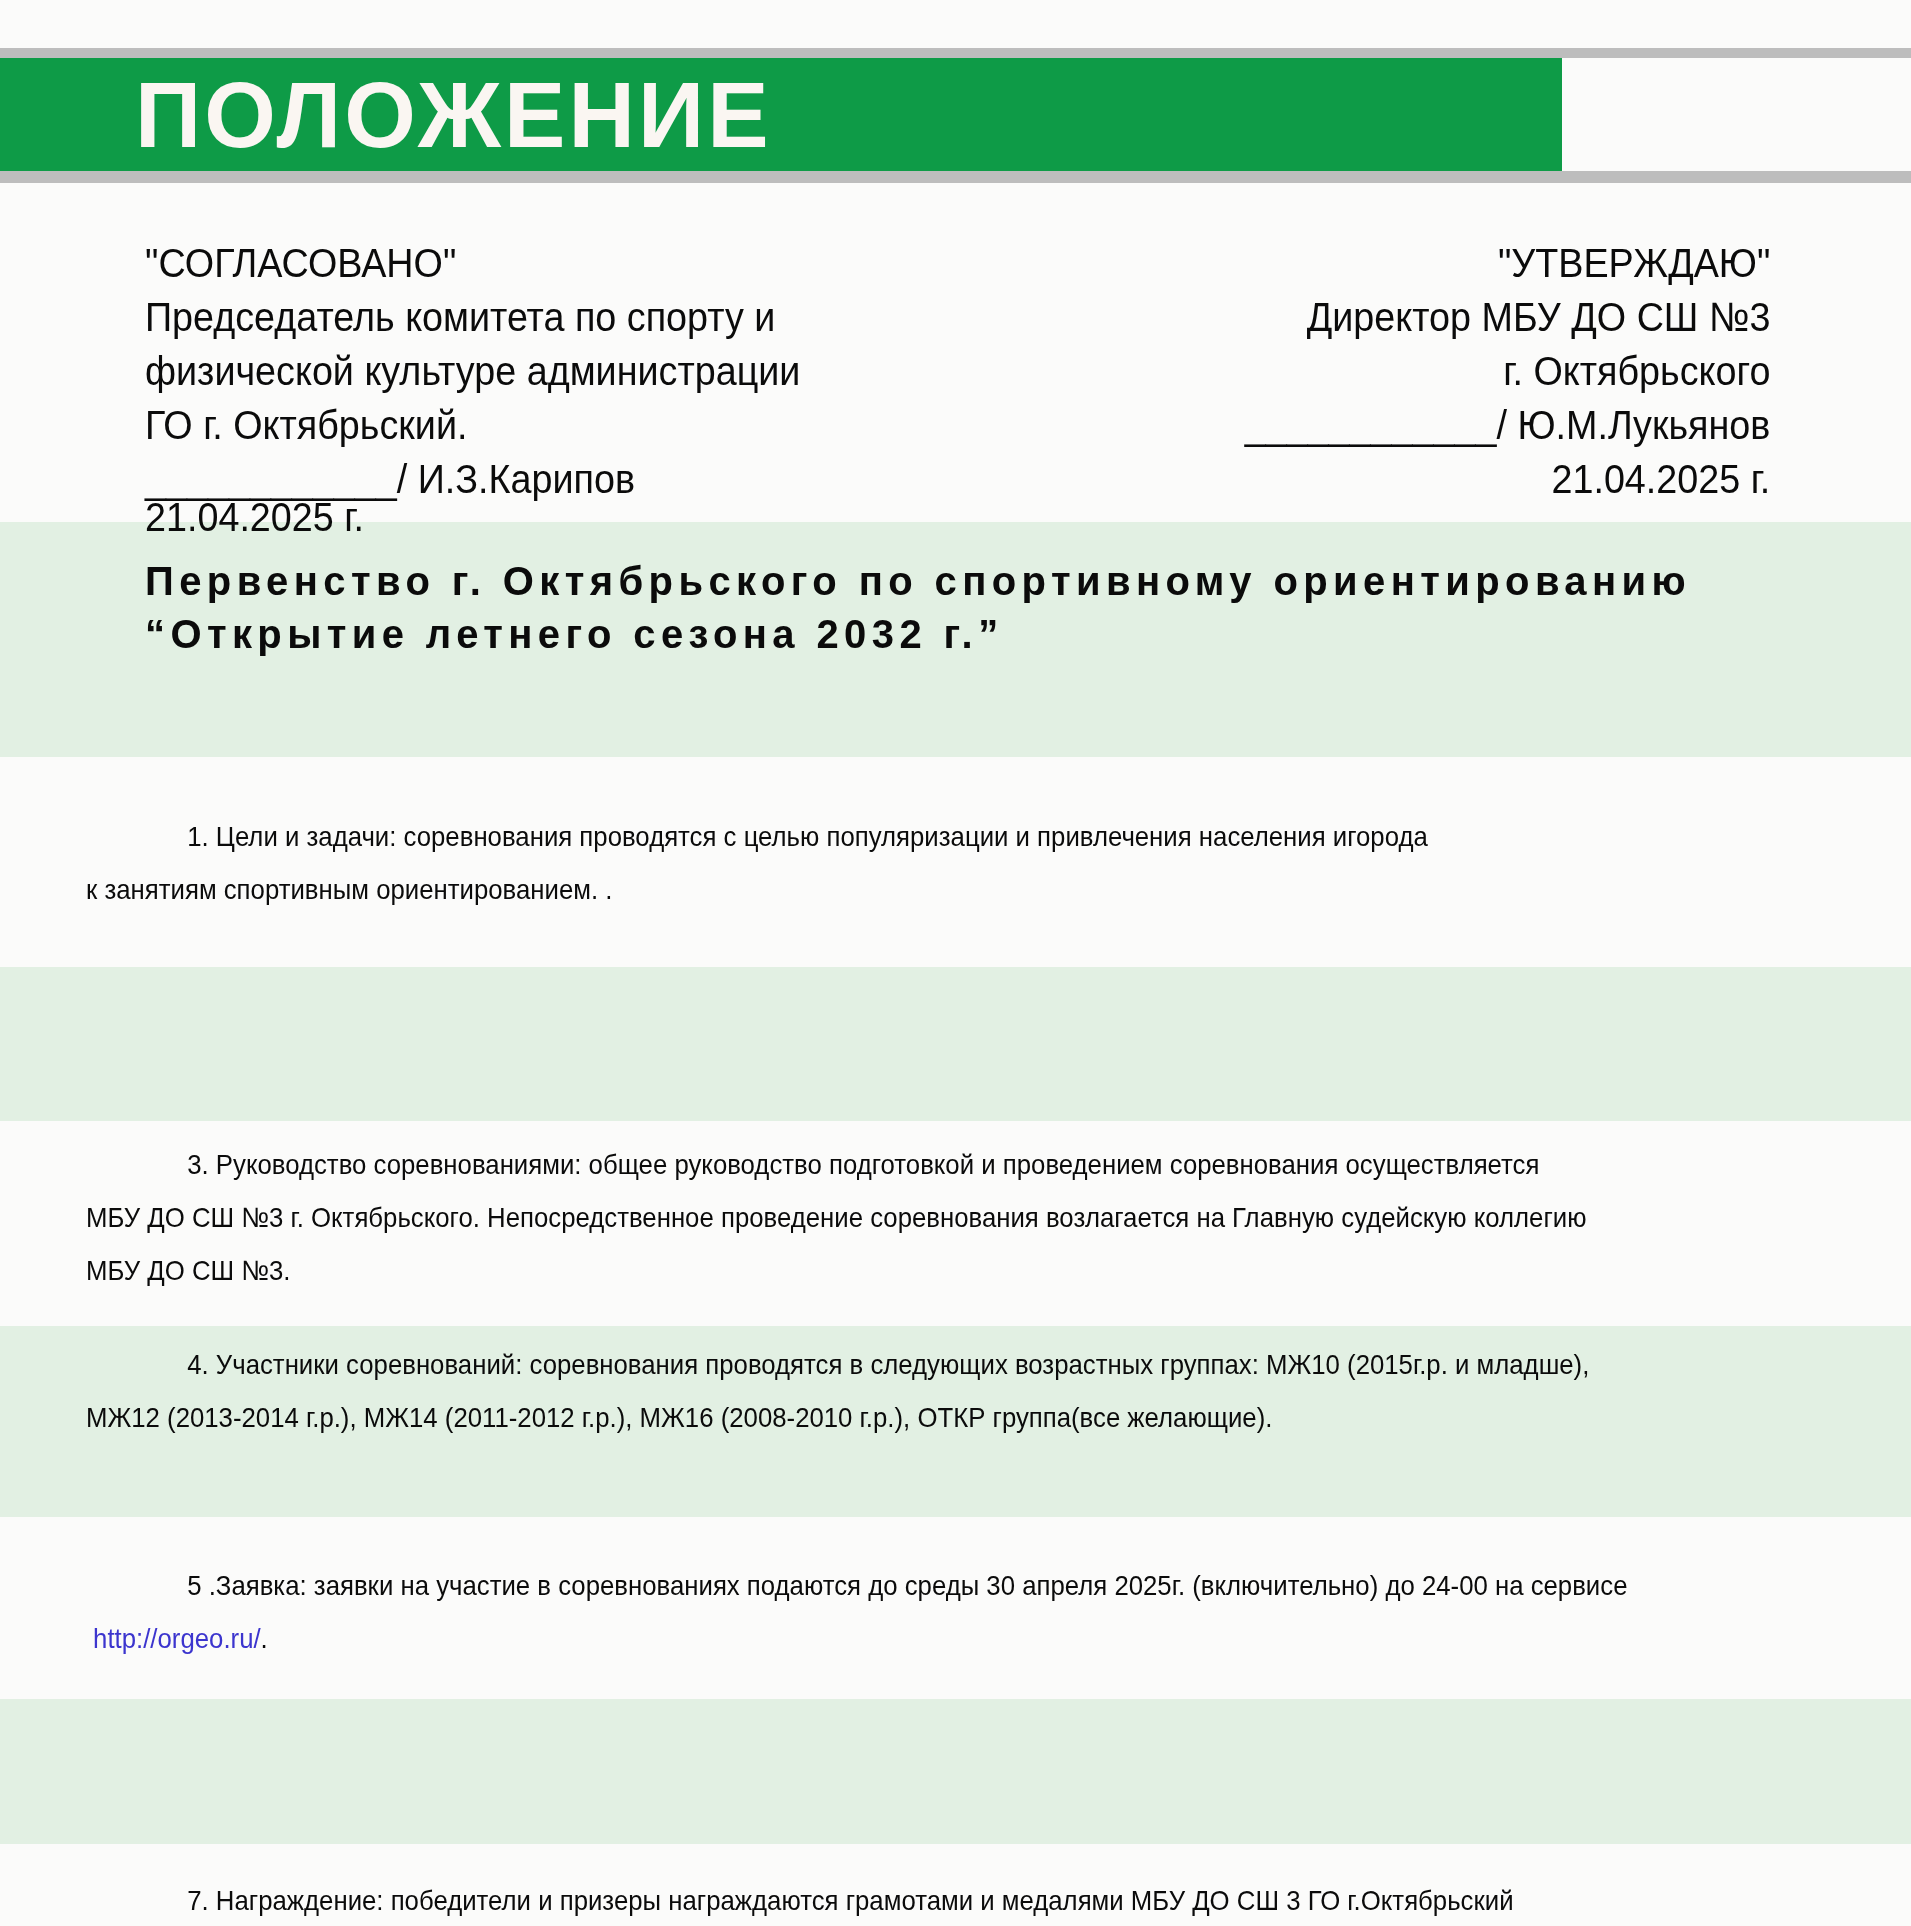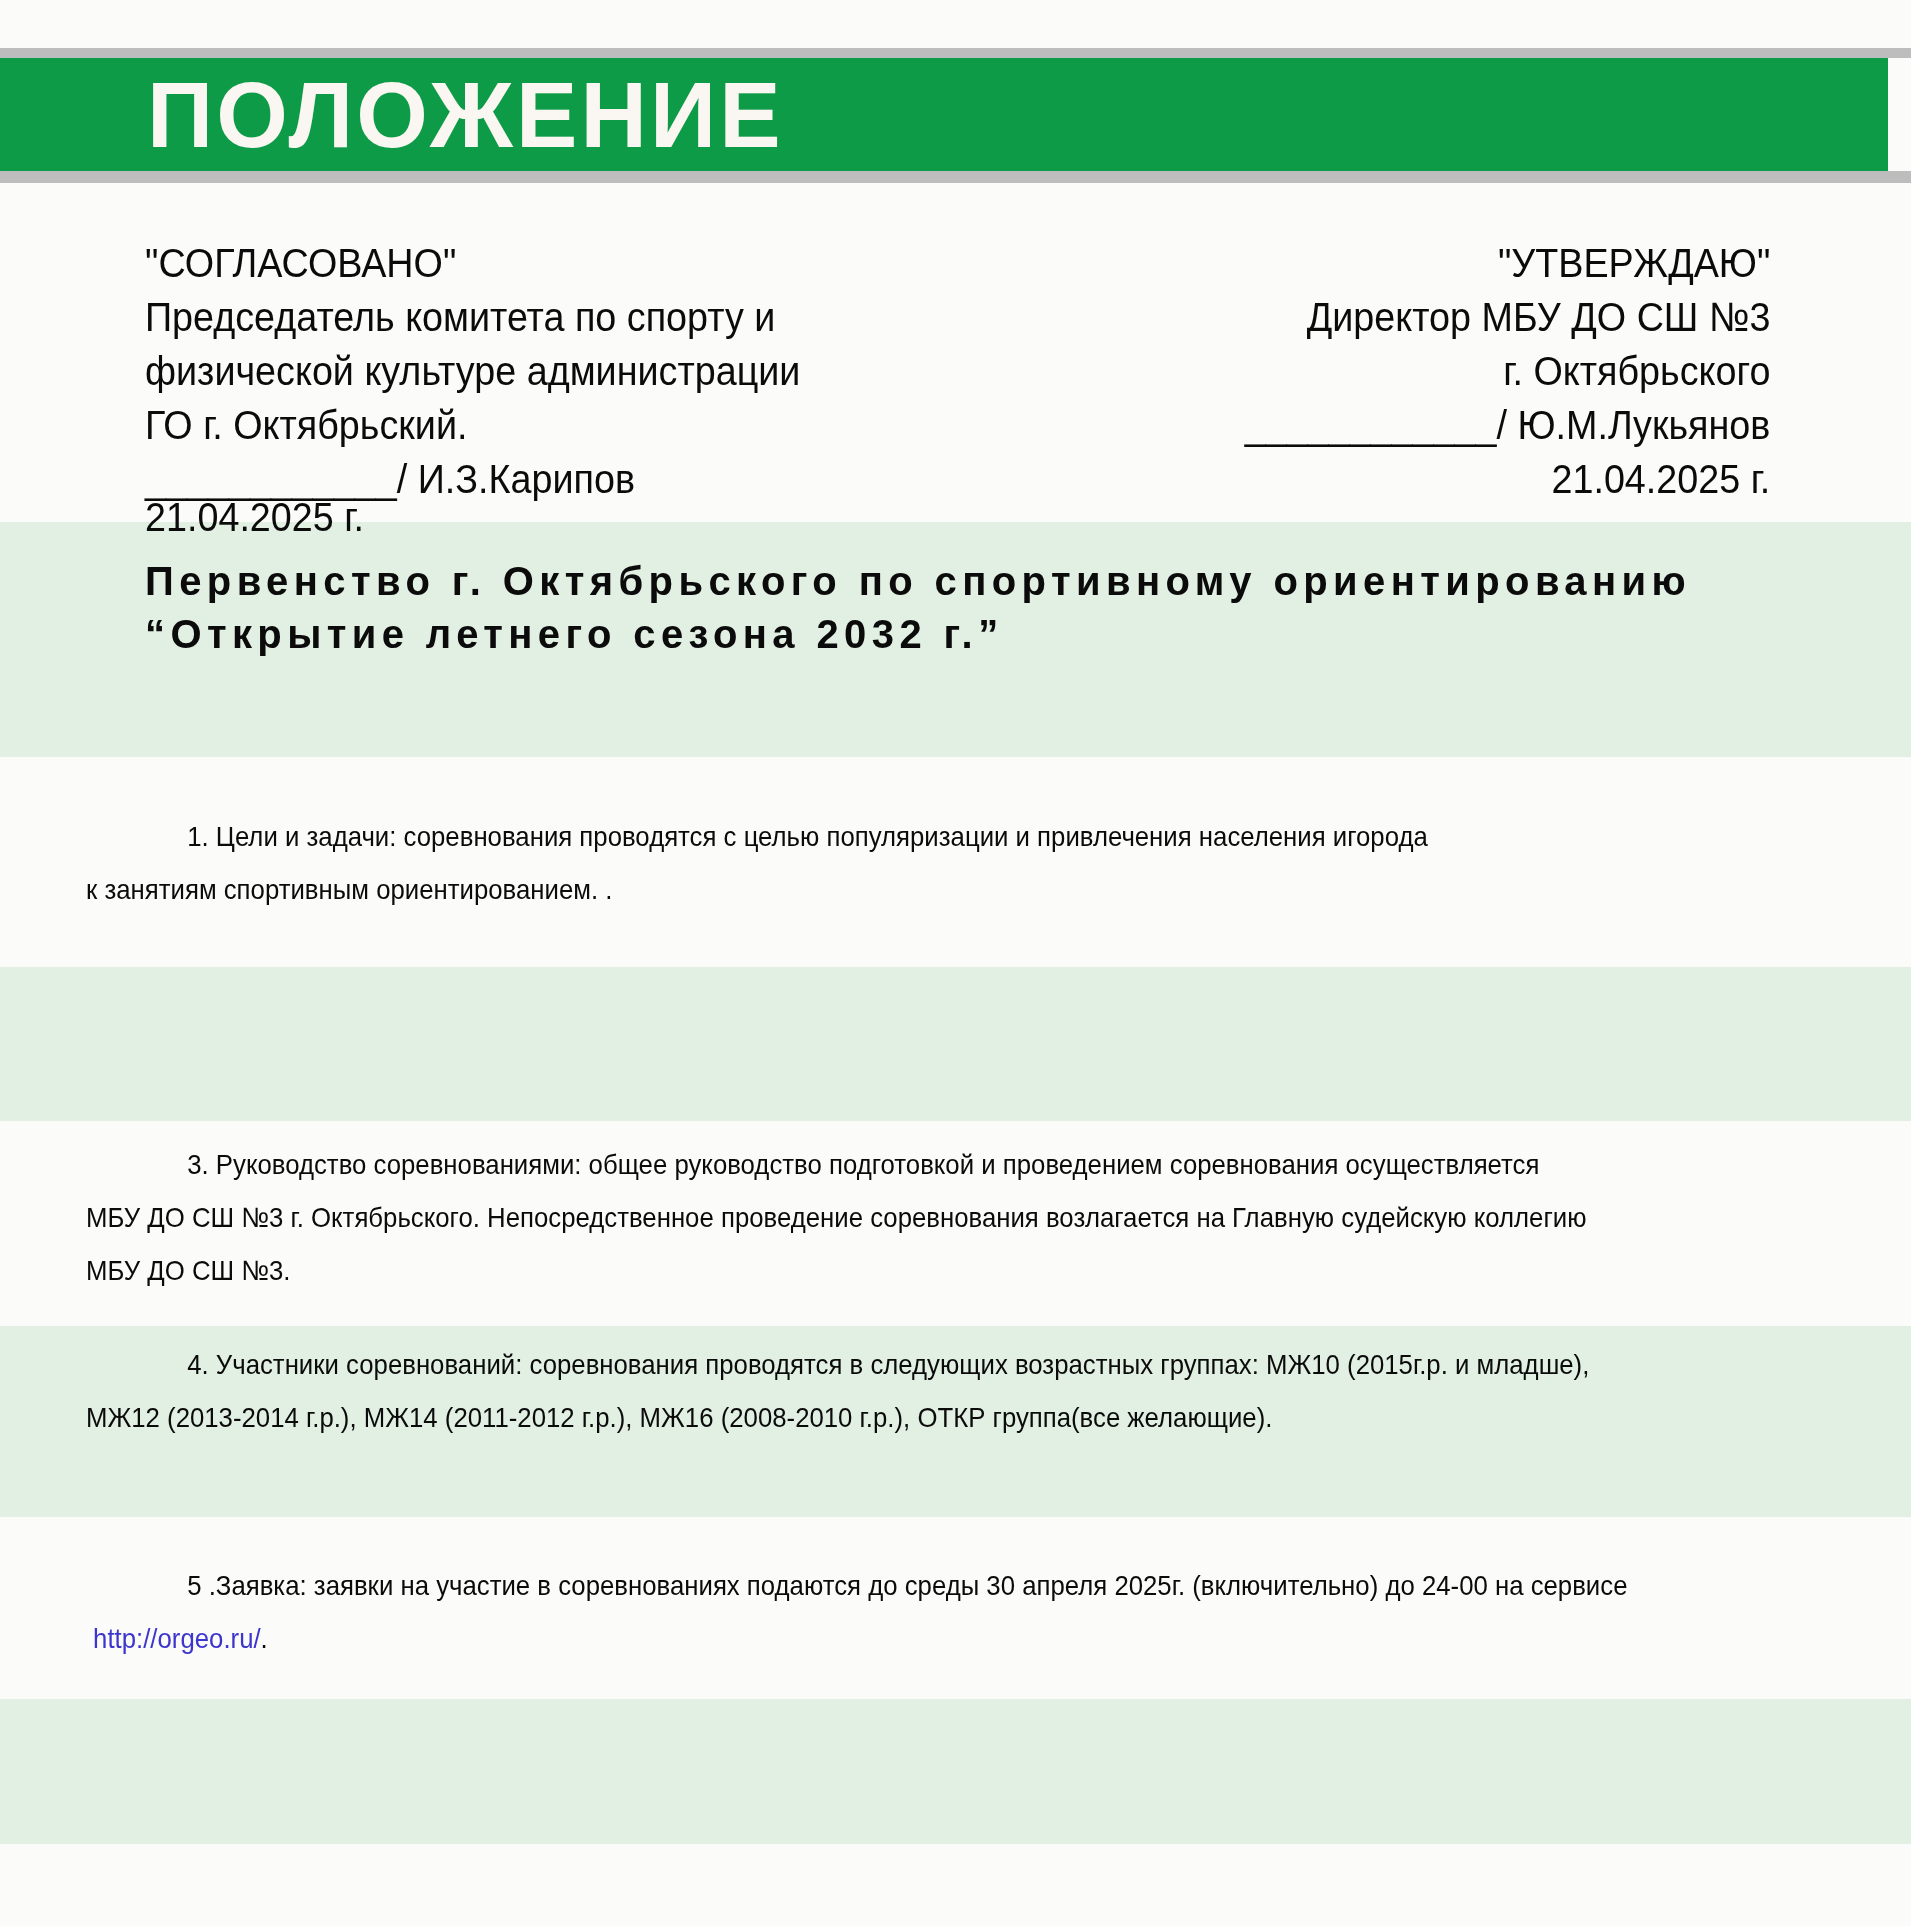--- a/index.html
+++ b/index.html
@@ -5,22 +5,22 @@
 <style>
   html,body{margin:0;padding:0;background:#e9e9e9;}
   #page{
     position:relative;width:1911px;height:2703px;background:#FBFBFA;
     font-family:"Liberation Sans",sans-serif;color:#0b0b0b;overflow:hidden;
   }
   .strip{position:absolute;left:0;width:1911px;background:var(--strip,#BDBDBD);}
   #strip-top1{top:48px;height:10.4px;}
   #strip-top2{top:171px;height:12px;}
   #green-bar{
-    position:absolute;left:0;top:58px;width:1876px;height:113px;
-    background:var(--accent,#0E9B47);display:flex;align-items:center;padding-left:12px;
+    position:absolute;left:0;top:58px;width:1562px;height:113px;
+    background:var(--accent,#0E9B47);display:flex;align-items:center;
   }
   #green-bar .ptitle{
     padding-left:135px;font-size:92px;font-weight:700;color:#FAF6F2;
     letter-spacing:3.1px;line-height:1;white-space:nowrap;
   }
   .sig-block{position:absolute;top:236px;font-size:41px;line-height:54px;white-space:nowrap;}
   .sig-block.left{left:145px;}
   .sig-block.right{right:141px;text-align:right;}
   .sig-block .sline{transform:scaleX(0.92);transform-origin:0 50%;}
   .sig-block.right .sline{transform-origin:100% 50%;}
@@ -99,15 +99,18 @@
   </div>
 
   <div class="para" id="para-5">
     <div class="pline indent">5 .Заявка: заявки  на участие в соревнованиях подаются  до  среды 30 апреля 2025г. (включительно) до 24-00 на сервисе</div>
     <div class="pline linkline">
       <a class="doc-link">http://orgeo.ru/</a><span>.</span>
     </div>
   </div>
 
 
+  <div class="para" id="para-7">
+    <div class="pline indent">7. Награждение: победители и призеры   награждаются  грамотами  и медалями МБУ ДО СШ 3  ГО г.Октябрьский</div>
+  </div>
 
 </div>
 
 
 </body></html>

